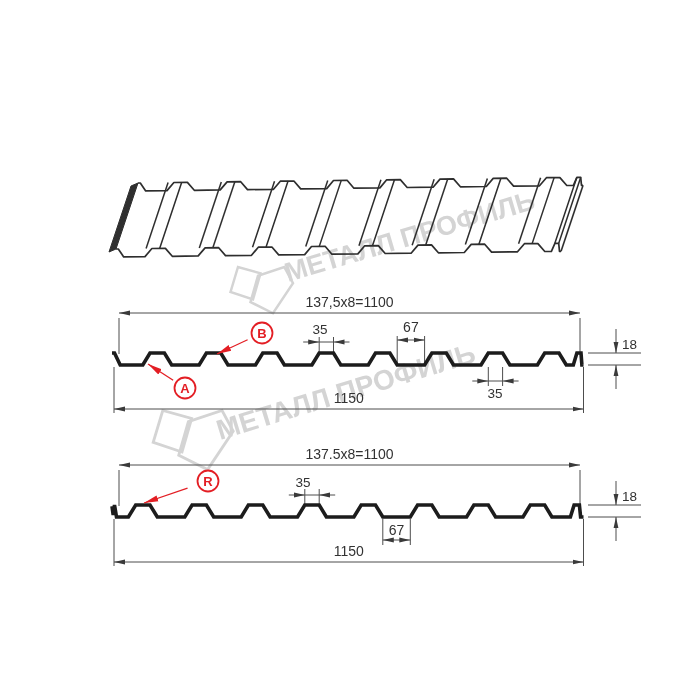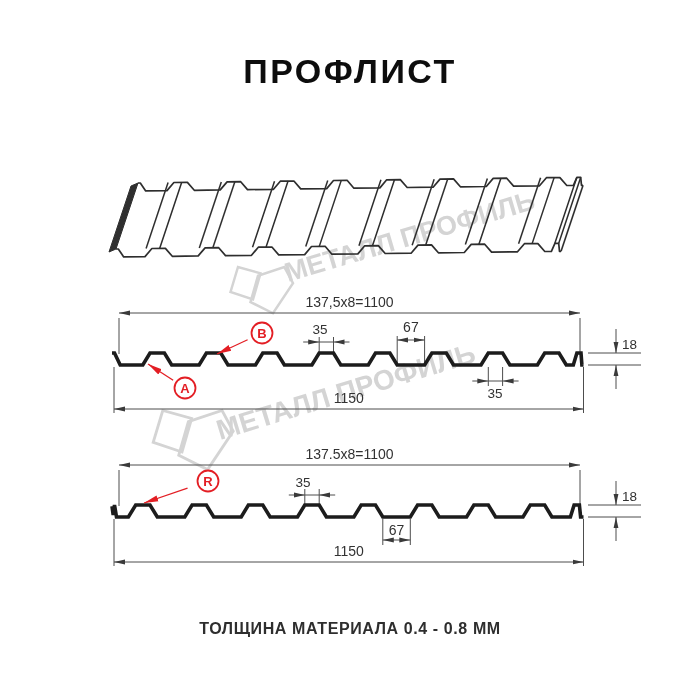--- a/index.html
+++ b/index.html
@@ -10,21 +10,20 @@
   .subtitle{position:absolute;top:100px;left:0;width:700px;text-align:center;
             font-size:17px;font-weight:bold;letter-spacing:.5px;color:#141414;}
   .footer{position:absolute;top:620px;left:0;width:700px;text-align:center;
           font-size:16px;font-weight:bold;letter-spacing:.6px;color:#2e2e2e;}
   svg{position:absolute;top:0;left:0;font-family:"Liberation Sans",sans-serif;}
 </style>
 </head>
 <body>
 
 <div class="page">
-  <div class="title">ПРОФЛИСТ</div>
   <svg id="drawing" width="700" height="700" viewBox="0 0 700 700">
       <defs>
         <marker id="ad" viewBox="0 0 10 6" refX="10" refY="3" markerWidth="11" markerHeight="6.6" orient="auto-start-reverse">
           <path d="M0,0.8 L10,3 L0,5.2 Z" fill="#3a3a3a"></path>
         </marker>
         <marker id="ar" viewBox="0 0 10 6" refX="10" refY="3" markerWidth="11" markerHeight="6.6" orient="auto-start-reverse">
           <path d="M0,0.8 L10,3 L0,5.2 Z" fill="#e31e24"></path>
         </marker>
       </defs>
       <g>
@@ -130,14 +129,13 @@
         <line x1="616" y1="541" x2="616" y2="517" stroke="#4d4d4d" stroke-width="1" marker-start="" marker-end="url(#ad)"></line>
         <text x="622" y="501" fill="#323232" font-size="13.5" text-anchor="start" font-weight="normal">18</text>
         <line x1="114" y1="562" x2="583.5" y2="562" stroke="#4d4d4d" stroke-width="1" marker-start="url(#ad)" marker-end="url(#ad)"></line>
         <text x="348.75" y="556" fill="#323232" font-size="14" text-anchor="middle" font-weight="normal">1150</text>
         <path d="M112.0,506.3 L113.2,515.0 L114.5,505.0 L116.5,517.0 L128.4,517.0 L135.7,505.0 L150.0,505.0 L157.3,517.0 L184.8,517.0 L192.1,505.0 L206.4,505.0 L213.7,517.0 L241.2,517.0 L248.4,505.0 L262.8,505.0 L270.1,517.0 L297.5,517.0 L304.8,505.0 L319.2,505.0 L326.4,517.0 L353.9,517.0 L361.2,505.0 L375.5,505.0 L382.8,517.0 L410.3,517.0 L417.6,505.0 L431.9,505.0 L439.2,517.0 L466.6,517.0 L473.9,505.0 L488.3,505.0 L495.6,517.0 L523.0,517.0 L530.3,505.0 L544.7,505.0 L551.9,517.0 L570.4,517.0 L574.1,505.0 L579.4,505.0 L580.6,517.0 L583.5,517.0" fill="none" stroke="#1c1c1c" stroke-width="3.6" stroke-linejoin="miter"></path>
         <line x1="187.52" y1="488.04" x2="144" y2="503" stroke="#e31e24" stroke-width="1.3" marker-start="" marker-end="url(#ar)"></line>
         <circle cx="208" cy="481" r="10.5" fill="#fff" stroke="#e31e24" stroke-width="1.8"></circle>
         <text x="208" y="485.5" fill="#e31e24" font-size="13" text-anchor="middle" font-weight="bold">R</text>
       </g>
     </svg>
-  <div class="footer">ТОЛЩИНА МАТЕРИАЛА 0.4 - 0.8 ММ</div>
 </div>
 
 </body></html>

